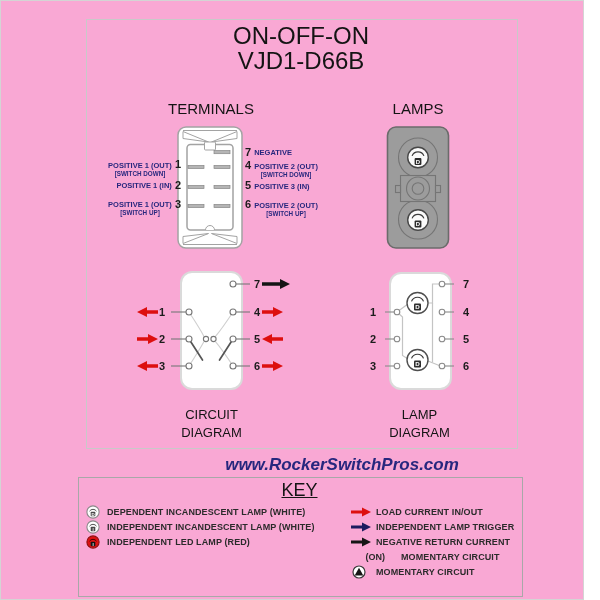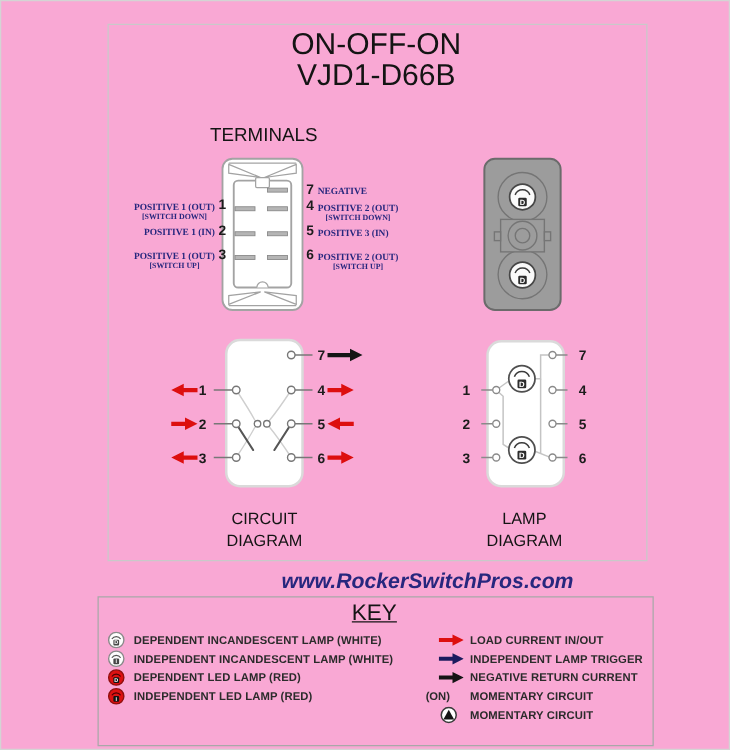--- a/index.html
+++ b/index.html
@@ -9,40 +9,40 @@
   svg text{font-family:"Liberation Sans",sans-serif;}
 
   .main-box{position:absolute;left:86px;top:19px;width:430px;height:428px;border:1px solid #c9c9c9;}
   .title{position:absolute;left:86px;top:23px;width:430px;text-align:center;
          font-size:24px;line-height:25px;color:#141414;}
   .sec-heading{position:absolute;font-size:15px;color:#141414;text-align:center;}
 
   .t-row{position:absolute;display:flex;gap:3px;align-items:flex-start;}
   .t-row.left{left:88px;width:93px;justify-content:flex-end;text-align:center;}
   .t-row.right{left:245px;width:140px;}
-  .t-stack{display:flex;flex-direction:column;align-items:center;font-family:Liberation Serif, serif;}
+  .t-stack{display:flex;flex-direction:column;align-items:center;}
   .t-label{font-size:7.5px;font-weight:700;line-height:9px;color:#27277e;white-space:nowrap;}
   .t-sub{font-size:6.3px;font-weight:700;line-height:7px;color:#27277e;white-space:nowrap;}
   .t-num{font-size:11px;font-weight:700;line-height:11px;color:#1c1c1c;margin-top:-1.5px;}
 
   .diagram-caption{position:absolute;text-align:center;font-size:13px;line-height:18px;color:#141414;}
 
   .website{position:absolute;left:0;top:455px;width:600px;text-align:center;
            font-size:17px;font-style:italic;font-weight:700;color:#27277e;padding-left:42px;}
 
   .key-box{position:absolute;left:78px;top:477px;width:443px;height:118px;border:1px solid #a8a8a8;}
   .key-heading{position:absolute;left:78px;top:480px;width:443px;text-align:center;
                font-size:18px;color:#141414;}
   .key-heading span{text-decoration:underline;}
   .key-col{position:absolute;}
   .key-row{height:15.2px;display:flex;align-items:center;}
   .key-row .lamp-ic{margin-right:7px;}
   .key-label{font-size:9px;font-weight:700;color:#2b2b2b;white-space:nowrap;letter-spacing:0.1px;}
   .icon-cell{width:38px;display:flex;justify-content:flex-end;align-items:center;margin-right:5px;}
-  .icon-cell.on-cell{padding-right:11px;box-sizing:border-box;}
+  .icon-cell.on-cell{padding-right:11px;box-sizing:border-box;margin-left:25px;}
   .icon-cell.mom-cell{padding-right:5px;box-sizing:border-box;}
   .on-prefix{font-size:9px;font-weight:700;color:#2b2b2b;}
 </style>
 </head>
 <body>
 
 <div class="page">
 
   <div class="main-box"></div>
 
@@ -121,20 +121,21 @@
     </div>
   </div>
   <div class="t-row right" style="top:200.5px">
     <div class="t-num">6</div>
     <div class="t-stack">
       <div class="t-label">POSITIVE 2 (OUT)</div>
       <div class="t-sub">[SWITCH UP]</div>
     </div>
   </div>
 
+  <div class="sec-heading" style="left:358px;top:100px;width:120px">LAMPS</div>
 
   <svg class="abs" style="left:385px;top:125px" width="66" height="126" viewBox="0 0 66 126">
     <rect x="2.5" y="2" width="61" height="121" rx="8.5" fill="#9c9c9c" stroke="#6b6b6b" stroke-width="1.6"></rect>
     <g fill="#9c9c9c" stroke="#757575" stroke-width="1.1">
       <circle cx="33" cy="32.5" r="19.5"></circle>
       <circle cx="33" cy="94.5" r="19.5"></circle>
       <rect x="15.5" y="50.5" width="35" height="26"></rect>
       <rect x="10.5" y="60.5" width="5" height="7"></rect>
       <rect x="50.5" y="60.5" width="5" height="7"></rect>
       <circle cx="33" cy="63.5" r="11.5"></circle>
@@ -288,29 +289,20 @@
         <rect x="4.7" y="6.7" width="4.6" height="4.6" rx="0.8" fill="#474747"></rect>
         <text x="7" y="10.6" text-anchor="middle" font-size="4.4" font-weight="700" fill="#fff">I</text>
       </svg>
       <span class="key-label">INDEPENDENT INCANDESCENT LAMP (WHITE)</span>
     </div>
     <div class="key-row">
       <svg class="lamp-ic" width="14" height="14" viewBox="0 0 14 14">
         <circle cx="7" cy="7" r="6.1" stroke="#8f0f0f" stroke-width="1.1" fill="#dd1111"></circle>
         <path d="M 3.5 6.2 A 4.2 4.2 0 0 1 10.5 6.2" fill="none" stroke="#4d0000" stroke-width="1"></path>
         <rect x="4.7" y="6.7" width="4.6" height="4.6" rx="0.8" fill="#141414"></rect>
-        <text x="7" y="10.6" text-anchor="middle" font-size="4.4" font-weight="700" fill="#fff">D</text>
-      </svg>
-      <span class="key-label">DEPENDENT LED LAMP (RED)</span>
-    </div>
-    <div class="key-row">
-      <svg class="lamp-ic" width="14" height="14" viewBox="0 0 14 14">
-        <circle cx="7" cy="7" r="6.1" stroke="#8f0f0f" stroke-width="1.1" fill="#dd1111"></circle>
-        <path d="M 3.5 6.2 A 4.2 4.2 0 0 1 10.5 6.2" fill="none" stroke="#4d0000" stroke-width="1"></path>
-        <rect x="4.7" y="6.7" width="4.6" height="4.6" rx="0.8" fill="#141414"></rect>
         <text x="7" y="10.6" text-anchor="middle" font-size="4.4" font-weight="700" fill="#fff">I</text>
       </svg>
       <span class="key-label">INDEPENDENT LED LAMP (RED)</span>
     </div>
   </div>
 
   <div class="key-col" style="left:333px;top:504px">
     <div class="key-row">
       <span class="icon-cell">
         <svg width="20" height="10" viewBox="0 0 20 10">

